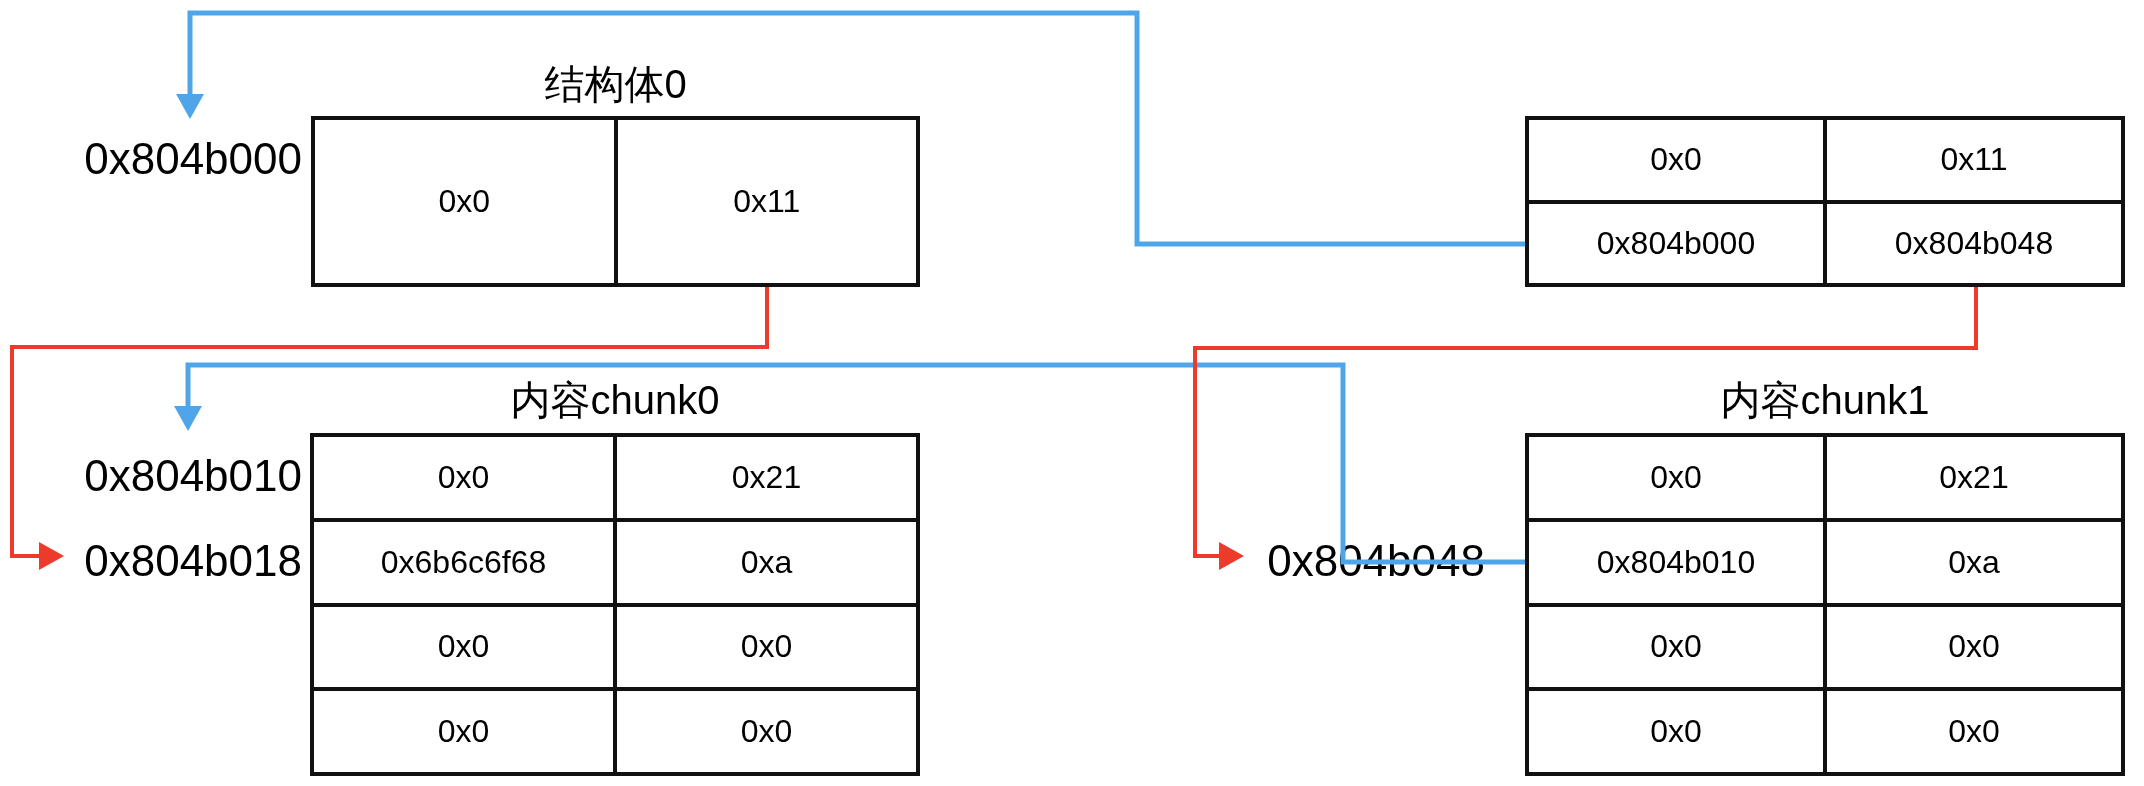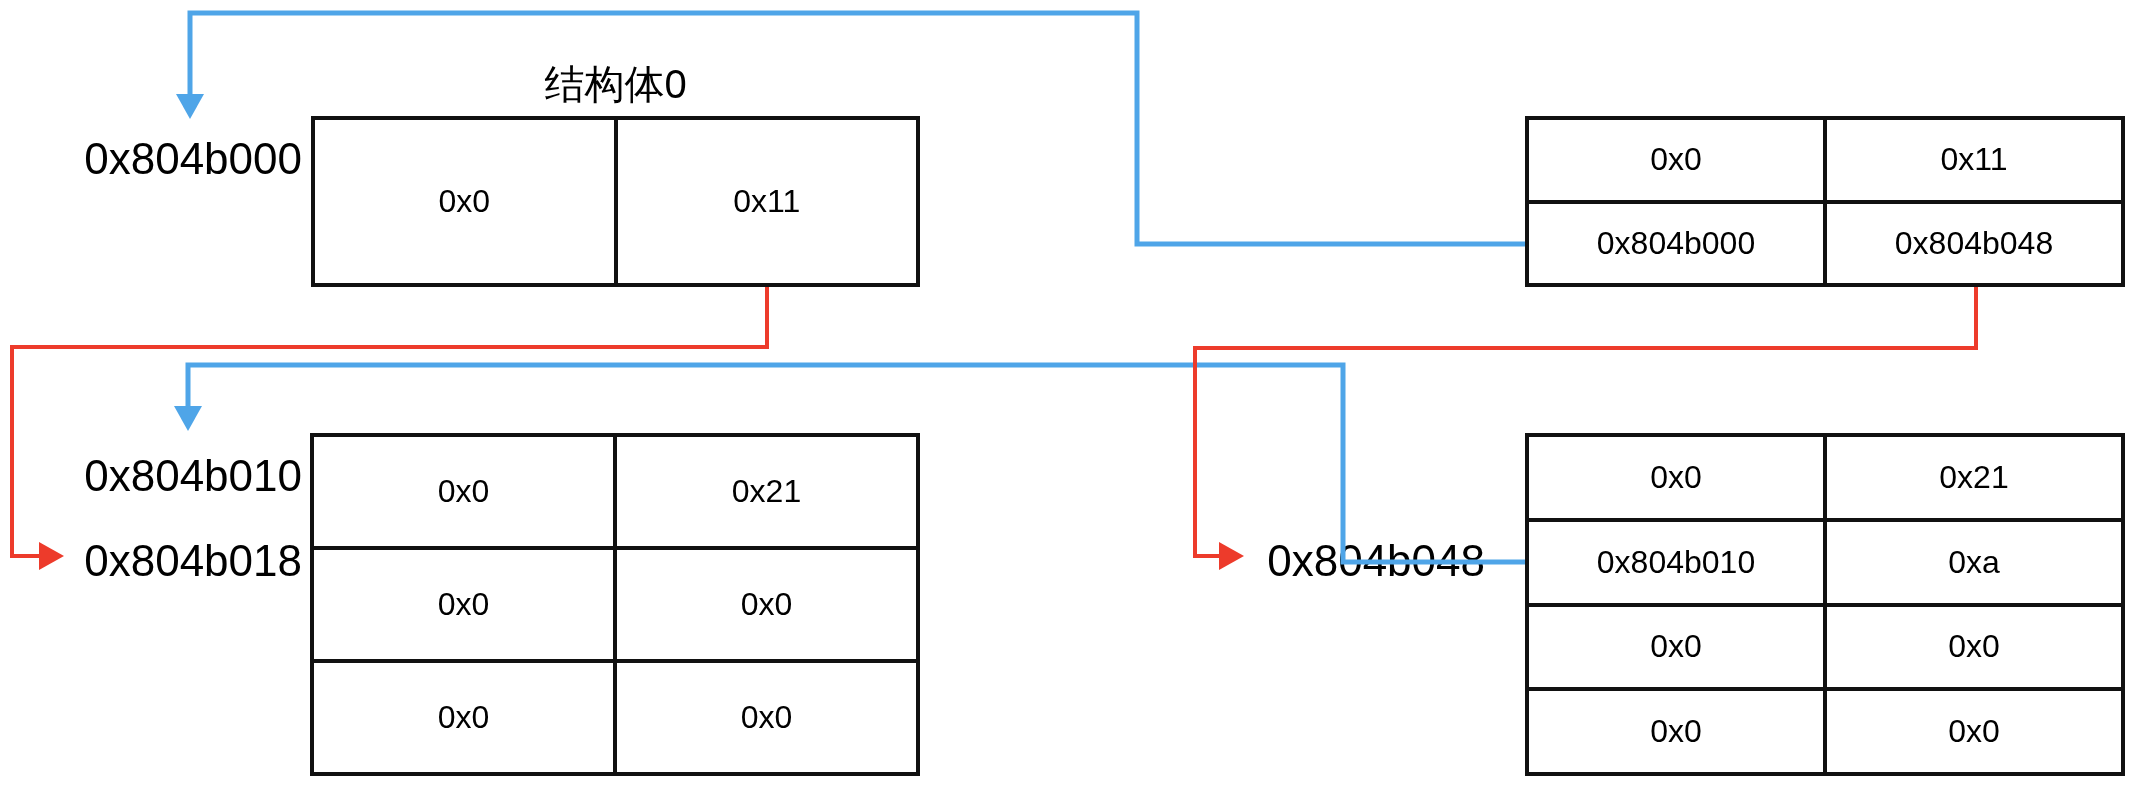--- a/index.html
+++ b/index.html
@@ -76,41 +76,47 @@
         <td>0x11</td>
       </tr>
       <tr>
         <td>0x804b000</td>
         <td>0x804b048</td>
       </tr>
     </tbody>
       </table>
   </div>
 
+  <div class="title" style="left:310px;top:374px;width:610px">内容chunk0</div>
   <div class="addr" style="left:40px;top:433px;width:262px;height:85px">0x804b010</div>
   <div class="addr" style="left:40px;top:518px;width:262px;height:86px">0x804b018</div>
   <div class="tblwrap" style="left:310px;top:433px;width:610px;height:343px">
     <table class="memtable">
       <tbody>
           <tr>
         <td>0x0</td>
         <td>0x21</td>
+      </tr>
+      <tr>
+        <td>0x6b6c6f68</td>
+        <td>0xa</td>
       </tr>
       <tr>
         <td>0x0</td>
         <td>0x0</td>
       </tr>
       <tr>
         <td>0x0</td>
         <td>0x0</td>
       </tr>
     </tbody>
       </table>
   </div>
 
+  <div class="title" style="left:1525px;top:374px;width:600px">内容chunk1</div>
   <div class="addr" style="left:1183px;top:518px;width:302px;height:86px">0x804b048</div>
   <div class="tblwrap" style="left:1525px;top:433px;width:600px;height:343px">
     <table class="memtable">
       <tbody>
           <tr>
         <td>0x0</td>
         <td>0x21</td>
       </tr>
       <tr>
         <td>0x804b010</td>

